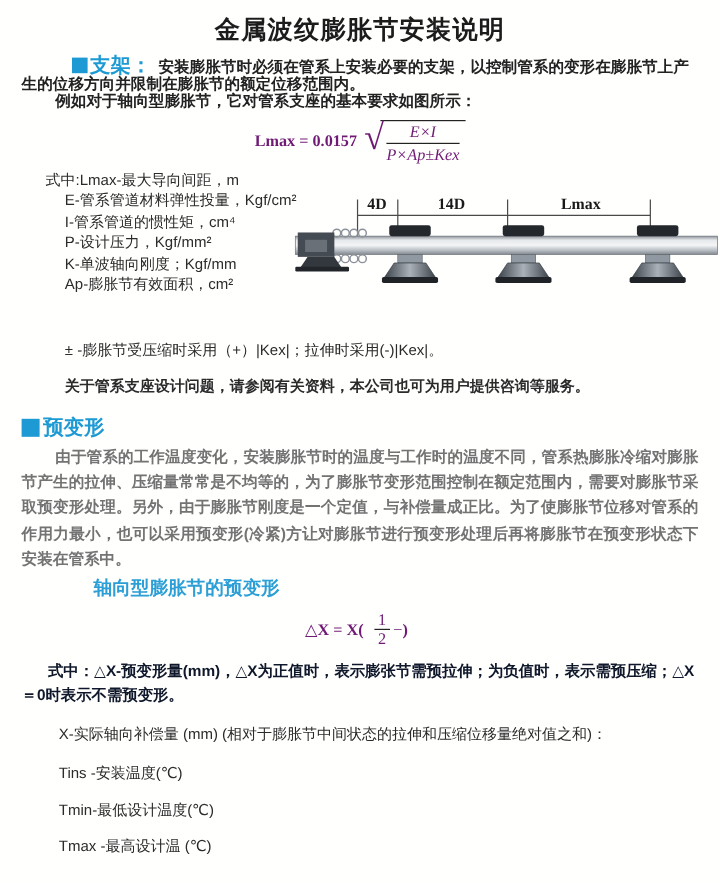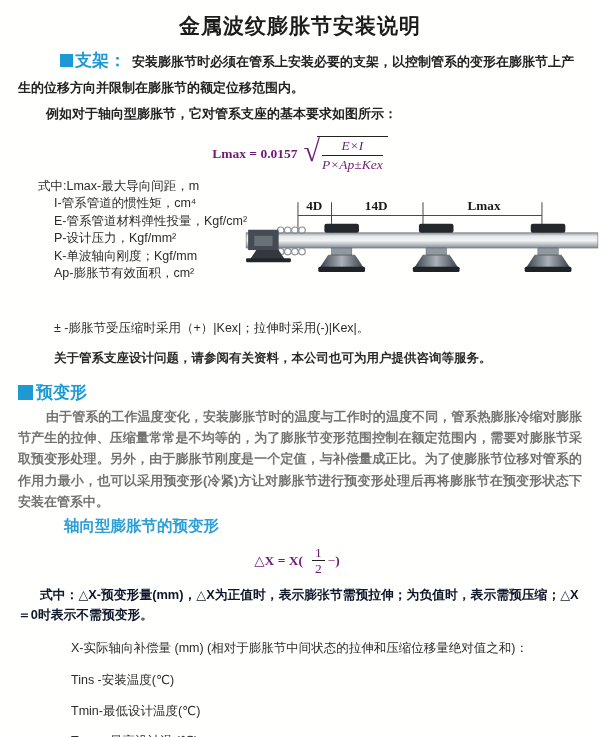--- a/index.html
+++ b/index.html
@@ -6,21 +6,21 @@
   body{
     width:600px;height:737px;overflow:hidden;background:#fffffe;
     font-family:"Liberation Sans","DejaVu Sans",sans-serif;
     color:#2b2b2b;
   }
   .page{padding:8px 18px 0 18px;}
   h1{
     font-size:21px;line-height:28px;text-align:center;
     margin:4px 0 8px 0;color:#1c1c1c;font-weight:700;letter-spacing:1px;
   }
-  .para{font-size:13px;line-height:26px;margin:0;}
+  .para{font-size:13px;line-height:14px;margin:0;}
   .b{font-weight:600;color:#222;}
   .indent{text-indent:28px;}
   .intro-para{text-indent:42px;margin-top:4px;}
   .sq{display:inline-block;width:13px;height:13px;background:#1d9ad3;margin-right:2px;vertical-align:-1px;}
   .sq.lg{width:15px;height:15px;vertical-align:-2px;}
   .section-label{color:#1d9ad3;font-size:17px;font-weight:700;margin-right:6px;}
   
   .formula{
     text-align:center;font-family:"Liberation Serif","DejaVu Serif",serif;
     color:#701a75;font-size:13.5px;
@@ -42,24 +42,24 @@
   .defs-wrap{position:relative;margin-top:3px;min-height:128px;}
   .defs{font-size:12.5px;line-height:17.4px;}
   .def0{margin-left:20px;}
   .defsub{margin-left:36px;}
   .note-line{font-size:12.5px;line-height:18px;margin-left:36px;}
   .service{font-size:12.5px;line-height:19px;margin-left:36px;font-weight:600;}
   
   .h2{margin:9px 0 2px 0;color:#1d9ad3;font-size:17px;font-weight:700;}
   .h2 span.t{margin-left:1px;}
   .h3{margin:3px 0 2px 0;color:#2b9fd6;font-size:15.5px;font-weight:700;}
-  .h3.axial{margin-left:46px;}
+  .h3.axial{margin-left:60px;}
   .just{text-align:justify;line-height:21.4px;font-weight:600;color:#737373;}
   .note-main{font-size:12.8px;line-height:20.5px;text-indent:22px;font-weight:600;color:#0f172a;margin-top:2px;}
-  .tline{font-size:12.5px;line-height:18.2px;margin-left:53px;}
+  .tline{font-size:12.5px;line-height:18.2px;margin-left:31px;}
   .diagram{position:absolute;left:222px;top:14px;}
   .diagram text{font-family:"Liberation Serif","DejaVu Serif",serif;font-weight:700;fill:#1a1a1a;}
 </style>
 </head>
 <body>
 
 <div class="page">
 
   <h1>金属波纹膨胀节安装说明</h1>
 
@@ -74,22 +74,22 @@
       <span class="sqrt-body">
         <span class="n">E×I</span>
         <span class="d">P×Ap±Kex</span>
       </span>
     </span>
   </div>
 
   <div class="defs-wrap">
     <div class="defs">
       <div class="def0">式中:Lmax-最大导向间距，m</div>
+      <div class="defsub">E-管系管道材料弹性投量，Kgf/cm²</div>
       <div class="defsub">I-管系管道的惯性矩，cm⁴</div>
-      <div class="defsub">E-管系管道材料弹性投量，Kgf/cm²</div>
       <div class="defsub">P-设计压力，Kgf/mm²</div>
       <div class="defsub">K-单波轴向刚度；Kgf/mm</div>
       <div class="defsub">Ap-膨胀节有效面积，cm²</div>
     </div>
 
     <svg class="diagram" width="366" height="108" viewBox="0 0 360 106">
       <defs>
         <linearGradient id="pipeG" x1="0" y1="0" x2="0" y2="1">
           <stop offset="0" stop-color="#8f969c"></stop>
           <stop offset="0.22" stop-color="#e6e9eb"></stop>

